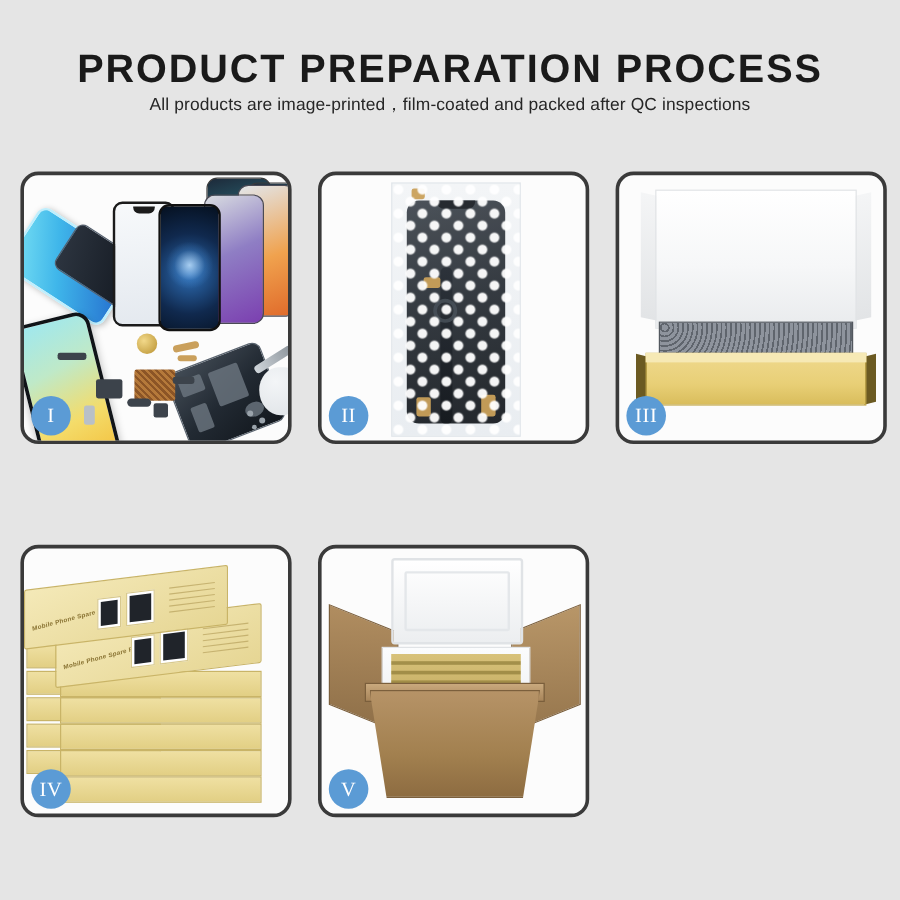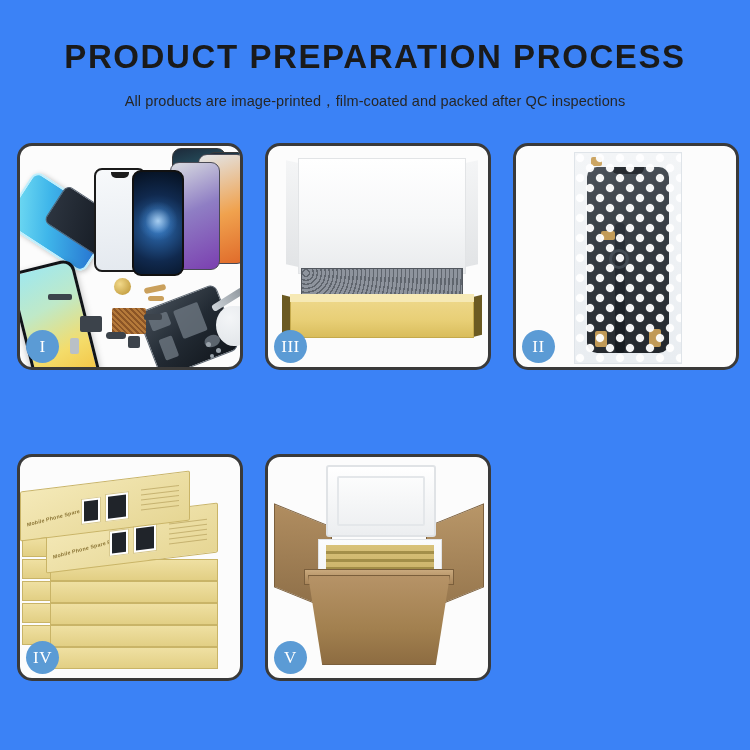--- a/index.html
+++ b/index.html
@@ -2,29 +2,29 @@
 <html><head>
 <meta charset="utf-8">
 <style>
   * { box-sizing: border-box; margin: 0; padding: 0; }
   html, body {
     width: 750px; height: 750px;
     background: #ffffff;
     font-family: "Liberation Sans", sans-serif;
     overflow: hidden;
   }
-  .page { position: relative; width: 750px; height: 750px; background:#3b82f6; }
+  .page { position: relative; width: 750px; height: 750px; background:#e5e5e5; }
 
   
   .header { position:absolute; top:0; left:0; width:750px; height:128px;
             display:flex; flex-direction:column; align-items:center;
             justify-content:flex-start; padding-top:40px; }
   .title { font-size:33px; font-weight:700; letter-spacing:1.6px;
            color:#1a1a1a; line-height:1; white-space:nowrap; }
-  .subtitle { margin-top:19px; font-size:14.5px; color:#262626;
+  .subtitle { margin-top:5px; font-size:14.5px; color:#262626;
               letter-spacing:.1px; white-space:nowrap; }
 
   
   .grid { position:absolute; top:143px; left:17px;
           width:716px; height:538px;
           display:grid; grid-template-columns:repeat(3,226px);
           grid-template-rows:repeat(2,227px);
           column-gap:22px; row-gap:84px; }
 
   .panel { position:relative; border:3px solid #3a3a3a; border-radius:15px;
@@ -220,46 +220,46 @@
         <div class="part screw" style="left:196px;top:202px;width:5px;height:5px;"></div>
         <div class="part screw" style="left:190px;top:208px;width:4px;height:4px;"></div>
         <div class="tool"></div>
         <div class="hand"></div>
       </div>
       <div class="badge">I</div>
     </div>
 
     <div class="panel">
       <div class="scene">
-        <div class="b3-lidL"></div>
-        <div class="b3-lidR"></div>
-        <div class="b3-lid"></div>
-        <div class="b3-foam"></div>
-        <div class="b3-sideL"></div>
-        <div class="b3-sideR"></div>
-        <div class="b3-base"></div>
-        <div class="b3-baseFront"></div>
-      </div>
-      <div class="badge">III</div>
-    </div>
-
-    <div class="panel">
-      <div class="scene">
         <div class="bw-wrap">
           <div class="bw-screen"></div>
           <div class="bw-cable"></div>
           <div class="bw-ring"></div>
           <div class="tape" style="left:16px;top:4px;width:11px;height:9px;"></div>
           <div class="tape" style="left:26px;top:78px;width:14px;height:9px;"></div>
           <div class="tape" style="left:20px;top:178px;width:12px;height:16px;"></div>
           <div class="tape" style="left:74px;top:176px;width:12px;height:18px;"></div>
           <div class="bubbles"></div>
         </div>
       </div>
       <div class="badge">II</div>
+    </div>
+
+    <div class="panel">
+      <div class="scene">
+        <div class="b3-lidL"></div>
+        <div class="b3-lidR"></div>
+        <div class="b3-lid"></div>
+        <div class="b3-foam"></div>
+        <div class="b3-sideL"></div>
+        <div class="b3-sideR"></div>
+        <div class="b3-base"></div>
+        <div class="b3-baseFront"></div>
+      </div>
+      <div class="badge">III</div>
     </div>
 
     <div class="panel">
       <div class="scene">
 
         <div class="st" style="left:2px;top:168px;width:112px;height:20px;"></div>
         <div class="st" style="left:2px;top:146px;width:112px;height:20px;"></div>
         <div class="st" style="left:2px;top:124px;width:112px;height:20px;"></div>
         <div class="st" style="left:2px;top:102px;width:112px;height:20px;"></div>
         <div class="st" style="left:2px;top:80px;width:112px;height:20px;"></div>

